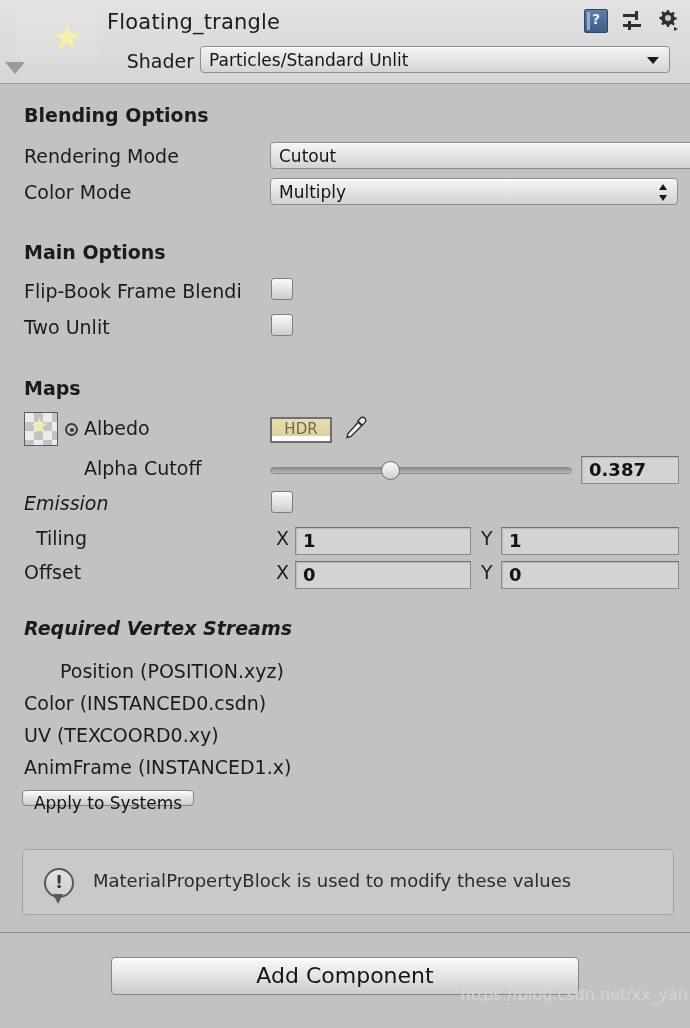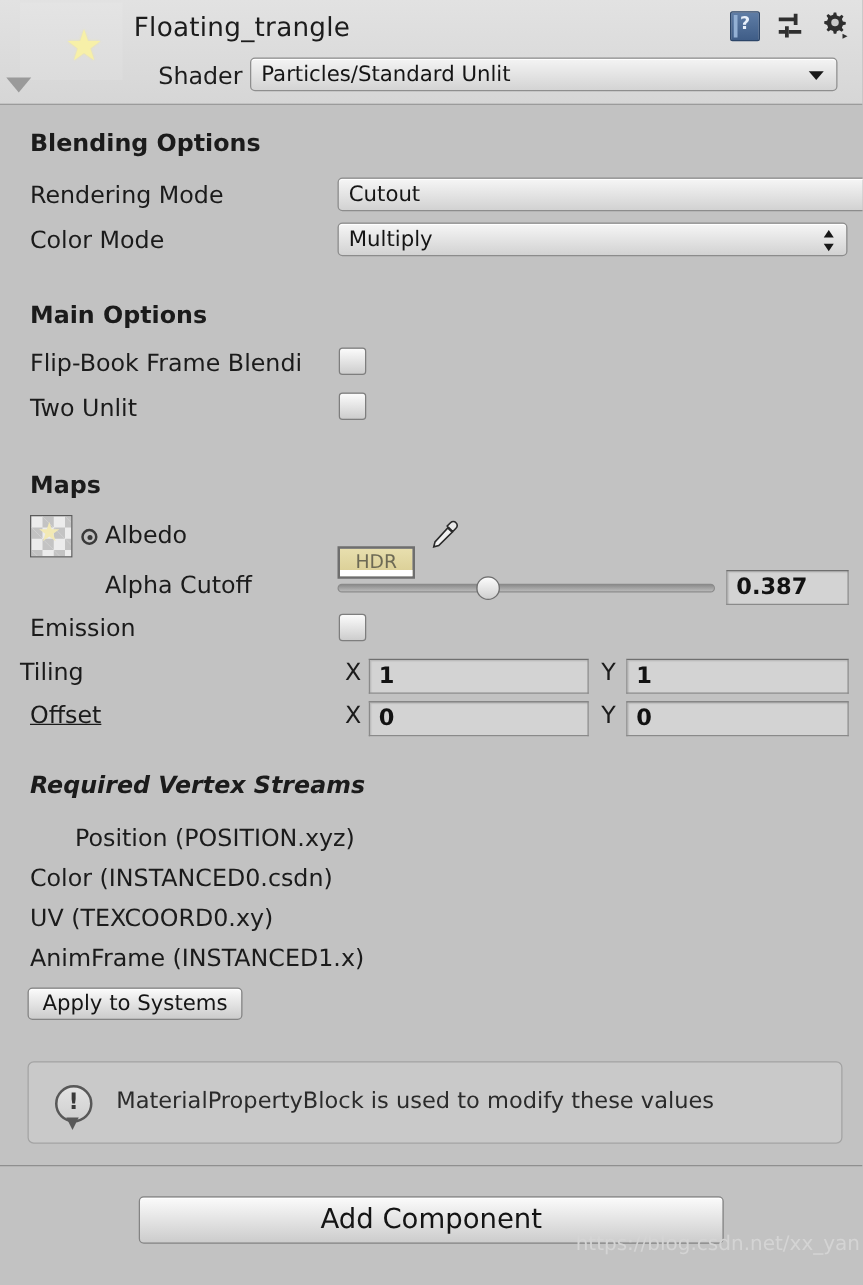--- a/index.html
+++ b/index.html
@@ -131,21 +131,20 @@
     border: 2px solid #3a3a3a;
   }
   .target-ico::after {
     content:""; position: absolute; left: 2.5px; top: 2.5px;
     width: 4px; height: 4px; border-radius: 50%; background: #3a3a3a;
   }
   .hdr-swatch {
     position: absolute; width: 62px; height: 26px;
     border: 2px solid #6e6e6e;
     background: linear-gradient(#e8dfae, #d9cd93);
-    margin-top: 20px;
   }
   .hdr-swatch .lbl {
     position: absolute; left: 0; right: 0; top: 1px; text-align: center;
     font-size: 15px; color: #6d6a55;
   }
   .hdr-swatch .alpha {
     position: absolute; left: 0; right: 0; bottom: 0; height: 5px; background: #ffffff;
   }
 
   .slider-track {
@@ -170,21 +169,21 @@
   }
   .axis-lbl { position: absolute; font-size: 19px; color: #1b1b1b; }
 
   .btn {
     position: absolute;
     background: linear-gradient(#fbfbfb, #cccccc);
     border: 1px solid #848484; border-radius: 4px;
     box-shadow: inset 0 1px 0 #ffffff;
     text-align: center; color: #141414;
   }
-  .btn.apply { left: 22px; width: 172px; height: 26px; font-size: 17px; padding-top: 2px; }
+  .btn.apply { left: 22px; width: 172px; height: 16px; font-size: 17px; padding-top: 2px; }
 
   .helpbox {
     position: absolute; left: 22px; top: 849px; width: 652px; height: 66px;
     background: #c9c9c9;
     border: 1px solid #a3a3a3; border-radius: 5px;
   }
   .helpbox .bubble {
     position: absolute; left: 21px; top: 18px; width: 30px; height: 30px;
     border-radius: 50%; border: 2px solid #585858;
     background: linear-gradient(#e3e3e3,#cfcfcf);
@@ -300,34 +299,34 @@
     </div>
 
     <div class="prop-label" style="position:absolute; left:84px; top:373px;">Alpha Cutoff</div>
     <div class="slider-track" style="left:270px; top:383px; width:302px;">
       <span class="slider-thumb" id="alphaThumb" style="left: 109.521px; top: -7px;"></span>
     </div>
     <div class="numfield" style="left:581px; top:372px; width:98px;">
       <span class="txt">0.387</span>
     </div>
 
-    <div class="prop-label" style="position:absolute; left:24px; top:408px;">Emission</div>
+    <div class="prop-label" style="position:absolute; left:24px; top:408px;font-style:italic;">Emission</div>
     <div class="checkbox" style="left:271px; top:407px;"></div>
 
-    <div class="prop-label" style="position:absolute; left:16px; top:443px;text-align:center;">Tiling</div>
+    <div class="prop-label" style="position:absolute; left:36px; top:443px;text-align:center;">Tiling</div>
     <span class="axis-lbl" style="left:276px; top:443px;">X</span>
     <div class="numfield" style="left:295px; top:443px; width:176px;">
       <span class="txt">1</span>
     </div>
     <span class="axis-lbl" style="left:481px; top:443px;">Y</span>
     <div class="numfield" style="left:501px; top:443px; width:178px;">
       <span class="txt">1</span>
     </div>
 
-    <div class="prop-label" style="position:absolute; left:24px; top:477px;text-decoration:underline;">Offset</div>
+    <div class="prop-label" style="position:absolute; left:24px; top:477px;">Offset</div>
     <span class="axis-lbl" style="left:276px; top:477px;">X</span>
     <div class="numfield" style="left:295px; top:477px; width:176px;">
       <span class="txt">0</span>
     </div>
     <span class="axis-lbl" style="left:481px; top:477px;">Y</span>
     <div class="numfield" style="left:501px; top:477px; width:178px;">
       <span class="txt">0</span>
     </div>
 
     <div class="section-head" style="position:absolute; top:533px;font-style:italic;">Required Vertex Streams</div>

